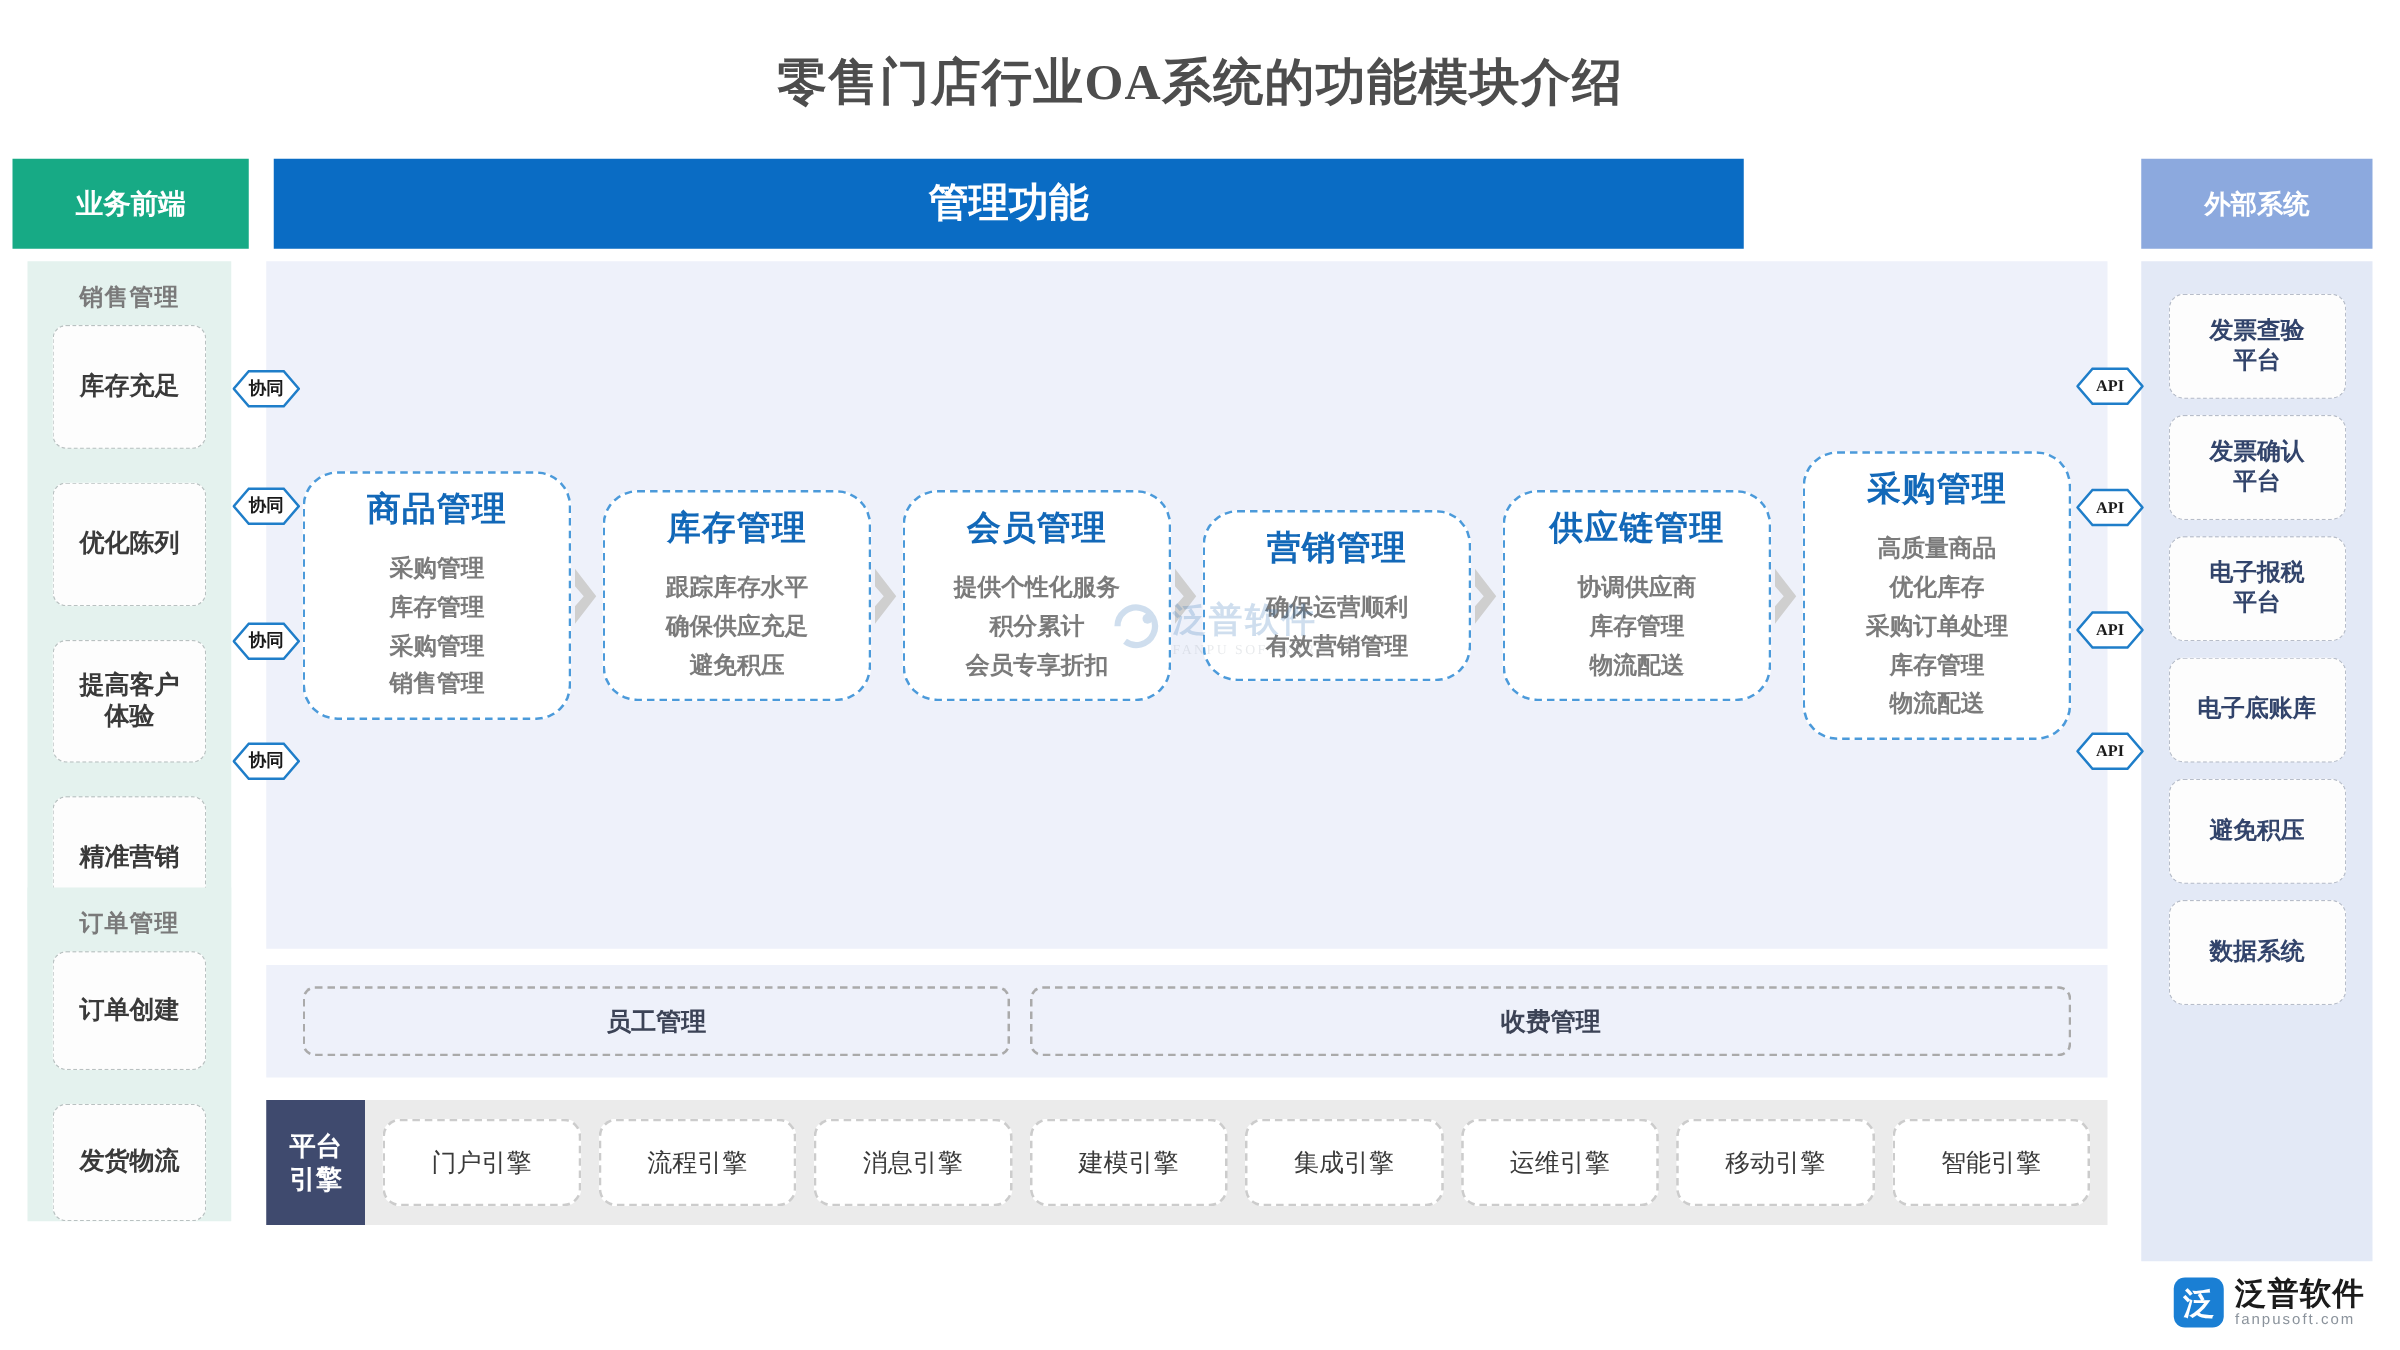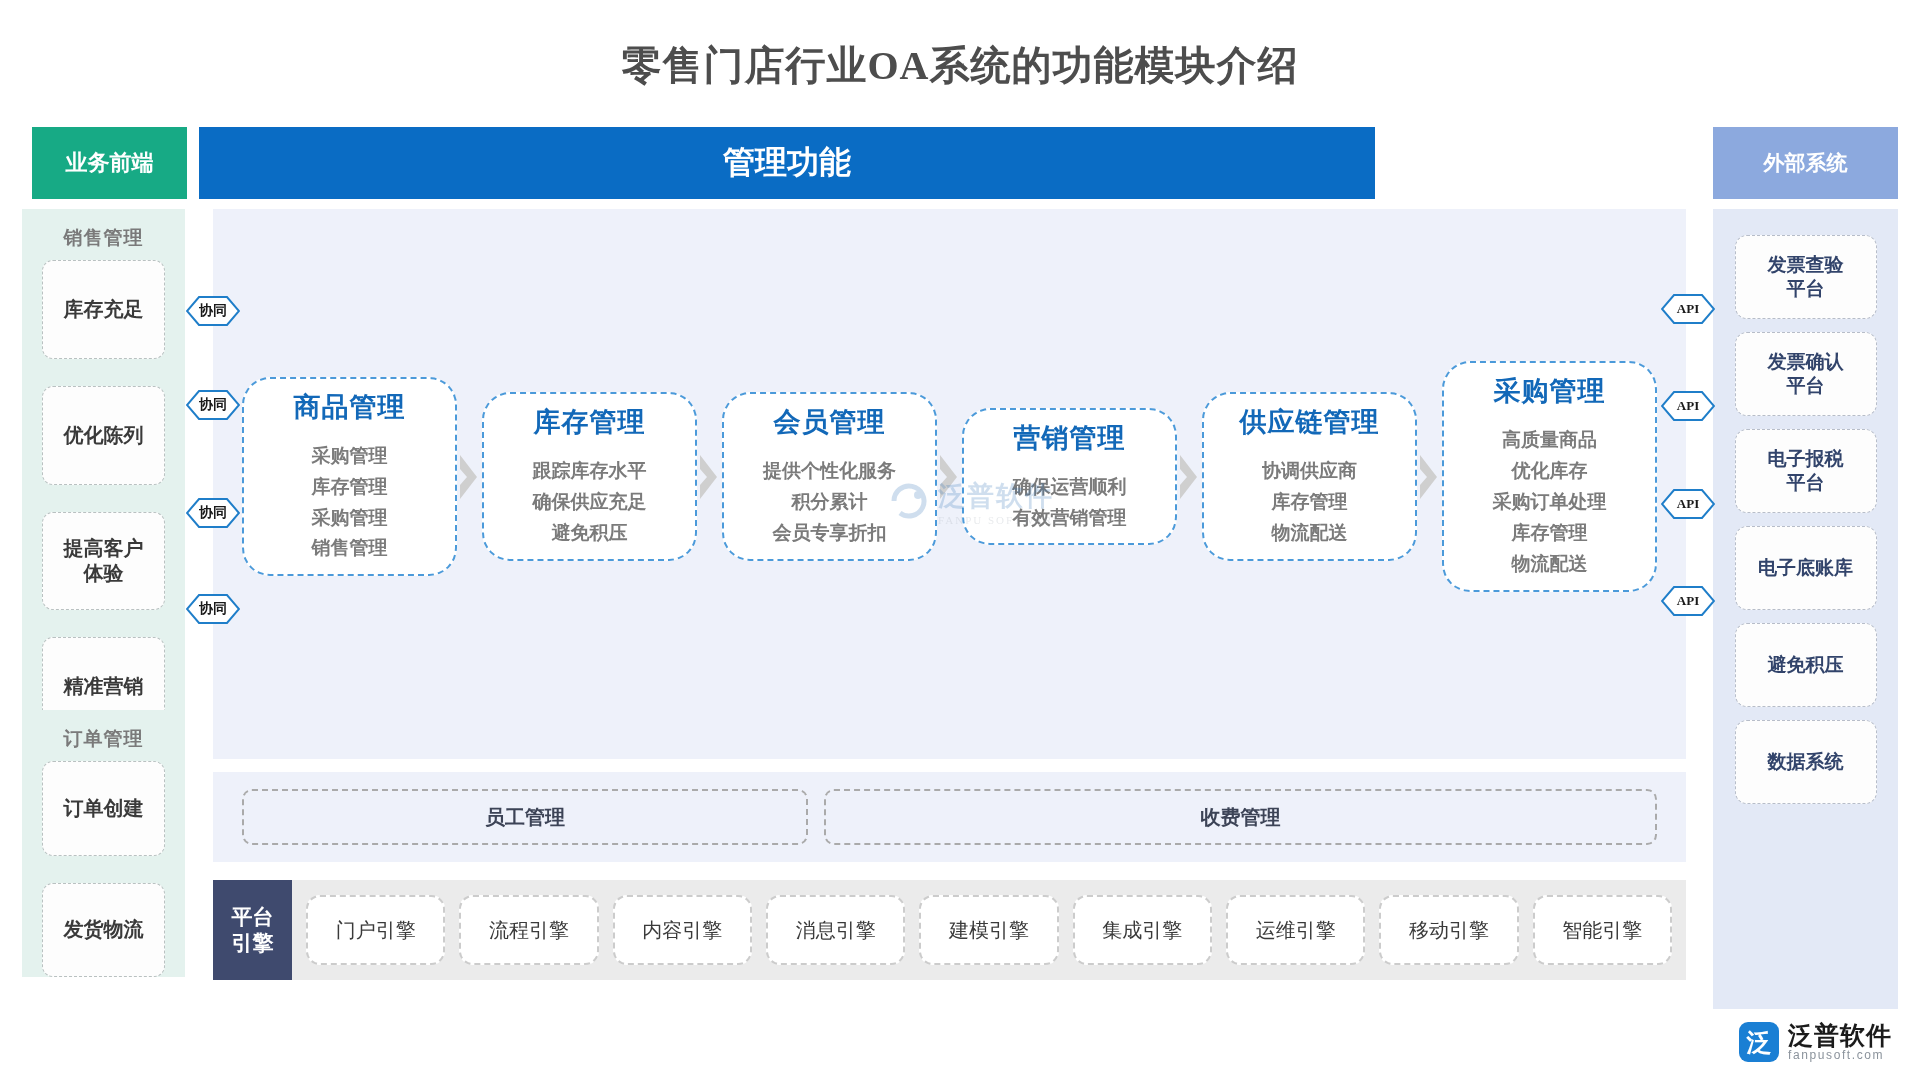--- a/index.html
+++ b/index.html
@@ -19,25 +19,25 @@
     letter-spacing: 1px;
   }
 
   
   .col-head {
     position: absolute;
     display: flex; align-items: center; justify-content: center;
     color: #ffffff; font-weight: bold;
   }
   .head-left {
-    left: 32px; top: 127px; width: 155px; height: 72px;
+    left: 10px; top: 127px; width: 189px; height: 72px;
     background: #17aa85; font-size: 22px;
   }
   .head-center {
-    left: 199px; top: 127px; width: 1176px; height: 72px;
+    left: 219px; top: 127px; width: 1176px; height: 72px;
     background: #0a6cc4; font-size: 32px;
   }
   .head-right {
     left: 1713px; top: 127px; width: 185px; height: 72px;
     background: #8ca9de; font-size: 21px;
   }
 
   
   .left-group {
     position: absolute; left: 22px; width: 163px;
@@ -318,21 +318,20 @@
   <div class="shared-row">
     <div class="shared-box a">员工管理</div>
     <div class="shared-box b">收费管理</div>
   </div>
 
   <div class="engine-row">
     <div class="engine-label">平台<br>引擎</div>
     <div class="engine-items">
       <div class="engine-chip">门户引擎</div>
       <div class="engine-chip">流程引擎</div>
-      <div class="engine-chip">内容引擎</div>
       <div class="engine-chip">消息引擎</div>
       <div class="engine-chip">建模引擎</div>
       <div class="engine-chip">集成引擎</div>
       <div class="engine-chip">运维引擎</div>
       <div class="engine-chip">移动引擎</div>
       <div class="engine-chip">智能引擎</div>
     </div>
   </div>
 
   <div class="right-body">

